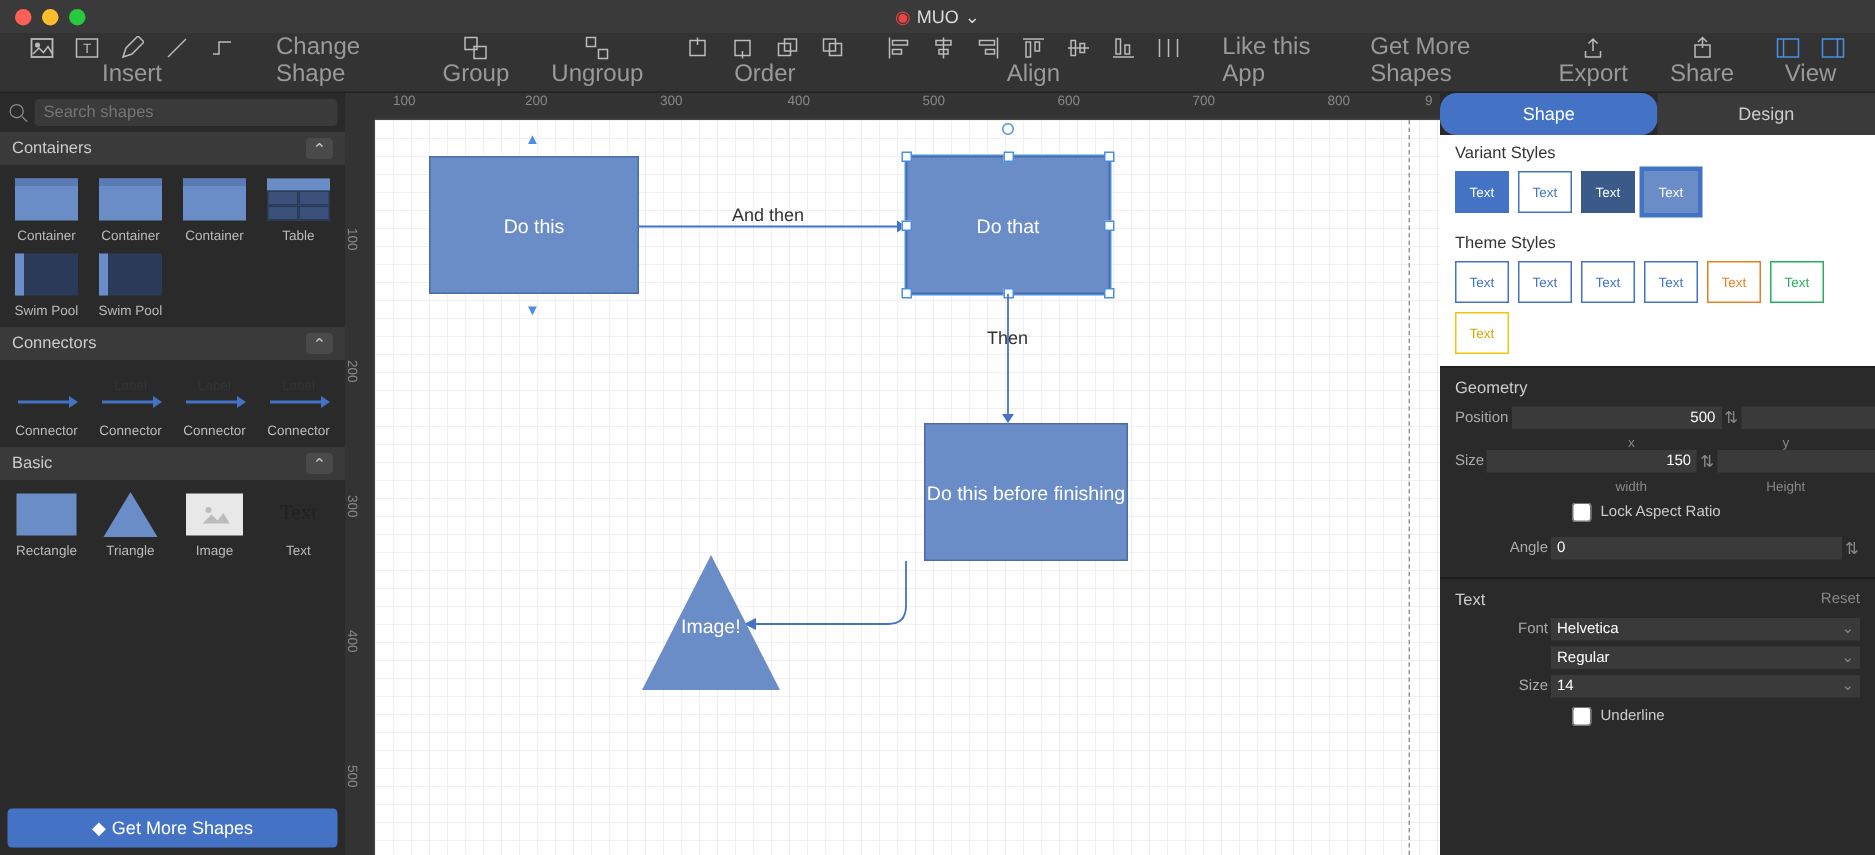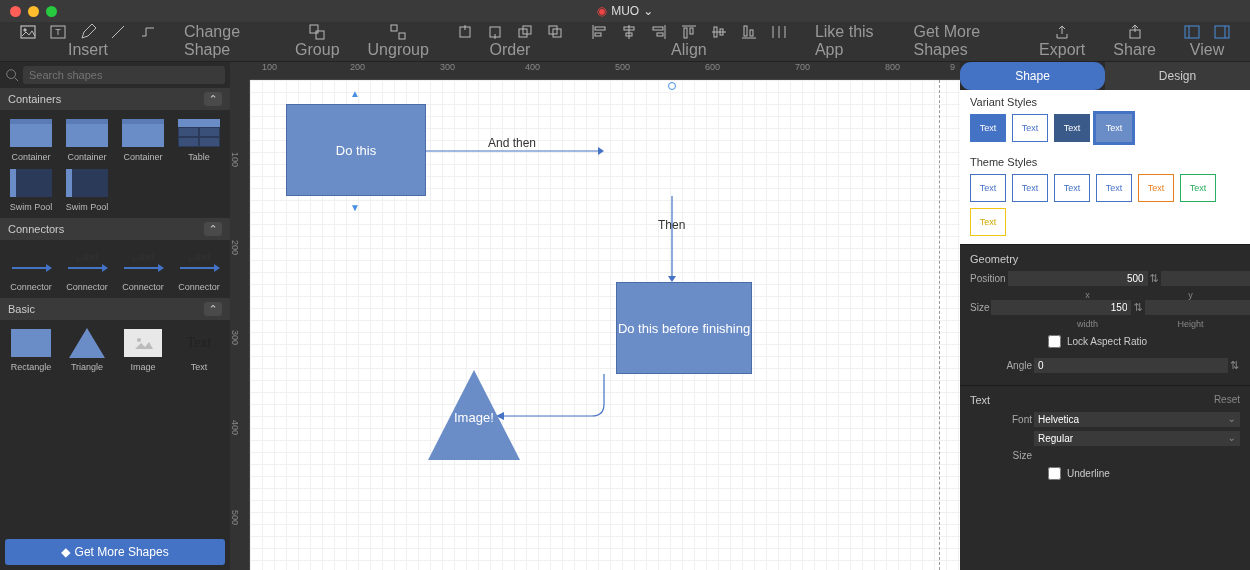--- a/index.html
+++ b/index.html
@@ -418,20 +418,31 @@
 
       <div style="position:absolute;left:100px;top:8px;color:#4a90e2;font-size:10px">▲</div>
       <div style="position:absolute;left:100px;top:122px;color:#4a90e2;font-size:10px">▼</div>
 
       <svg class="conn" style="left:176px;top:66px" width="178" height="10">
           <line x1="0" y1="5" x2="172" y2="5" stroke="#4472C4" stroke-width="1.2"></line>
           <path d="M172 1 L178 5 L172 9 Z" fill="#4472C4"></path>
         </svg>
       <div class="edge-label" style="left:238px;top:56px">And then</div>
 
+      <div class="shape selected" style="left:354px;top:24px;width:136px;height:92px;outline:1px solid #4a90e2">
+        <span>Do that</span>
+        <div class="handle h-tl"></div>
+        <div class="handle h-tr"></div>
+        <div class="handle h-bl"></div>
+        <div class="handle h-br"></div>
+        <div class="handle h-tc"></div>
+        <div class="handle h-bc"></div>
+        <div class="handle h-lc"></div>
+        <div class="handle h-rc"></div>
+      </div>
 
       <div style="position:absolute;left:418px;top:2px;width:8px;height:8px;border:1px solid #4a90e2;border-radius:50%;background:#fff"></div>
 
       <svg class="conn" style="left:417px;top:116px" width="10" height="86">
           <line x1="5" y1="0" x2="5" y2="80" stroke="#4472C4" stroke-width="1.2"></line>
           <path d="M1 80 L5 86 L9 80 Z" fill="#4472C4"></path>
         </svg>
       <div class="edge-label" style="left:408px;top:138px">Then</div>
 
       <div class="shape" style="left:366px;top:202px;width:136px;height:92px">
@@ -515,20 +526,23 @@
           </div>
       </div>
       <div class="prop-row">
         <div class="prop-label"></div>
         <div class="sel-wrap">
             <select class="prop-input"><option>Regular</option></select>
           </div>
       </div>
       <div class="prop-row">
         <div class="prop-label">Size</div>
+        <div class="sel-wrap">
+            <select class="prop-input"><option>14</option></select>
+          </div>
       </div>
       <div class="checkbox-row">
           <input type="checkbox" style="">
           <span>Underline</span>
         </div>
     </div>
   </div>
 </div>
 
 </body></html>

